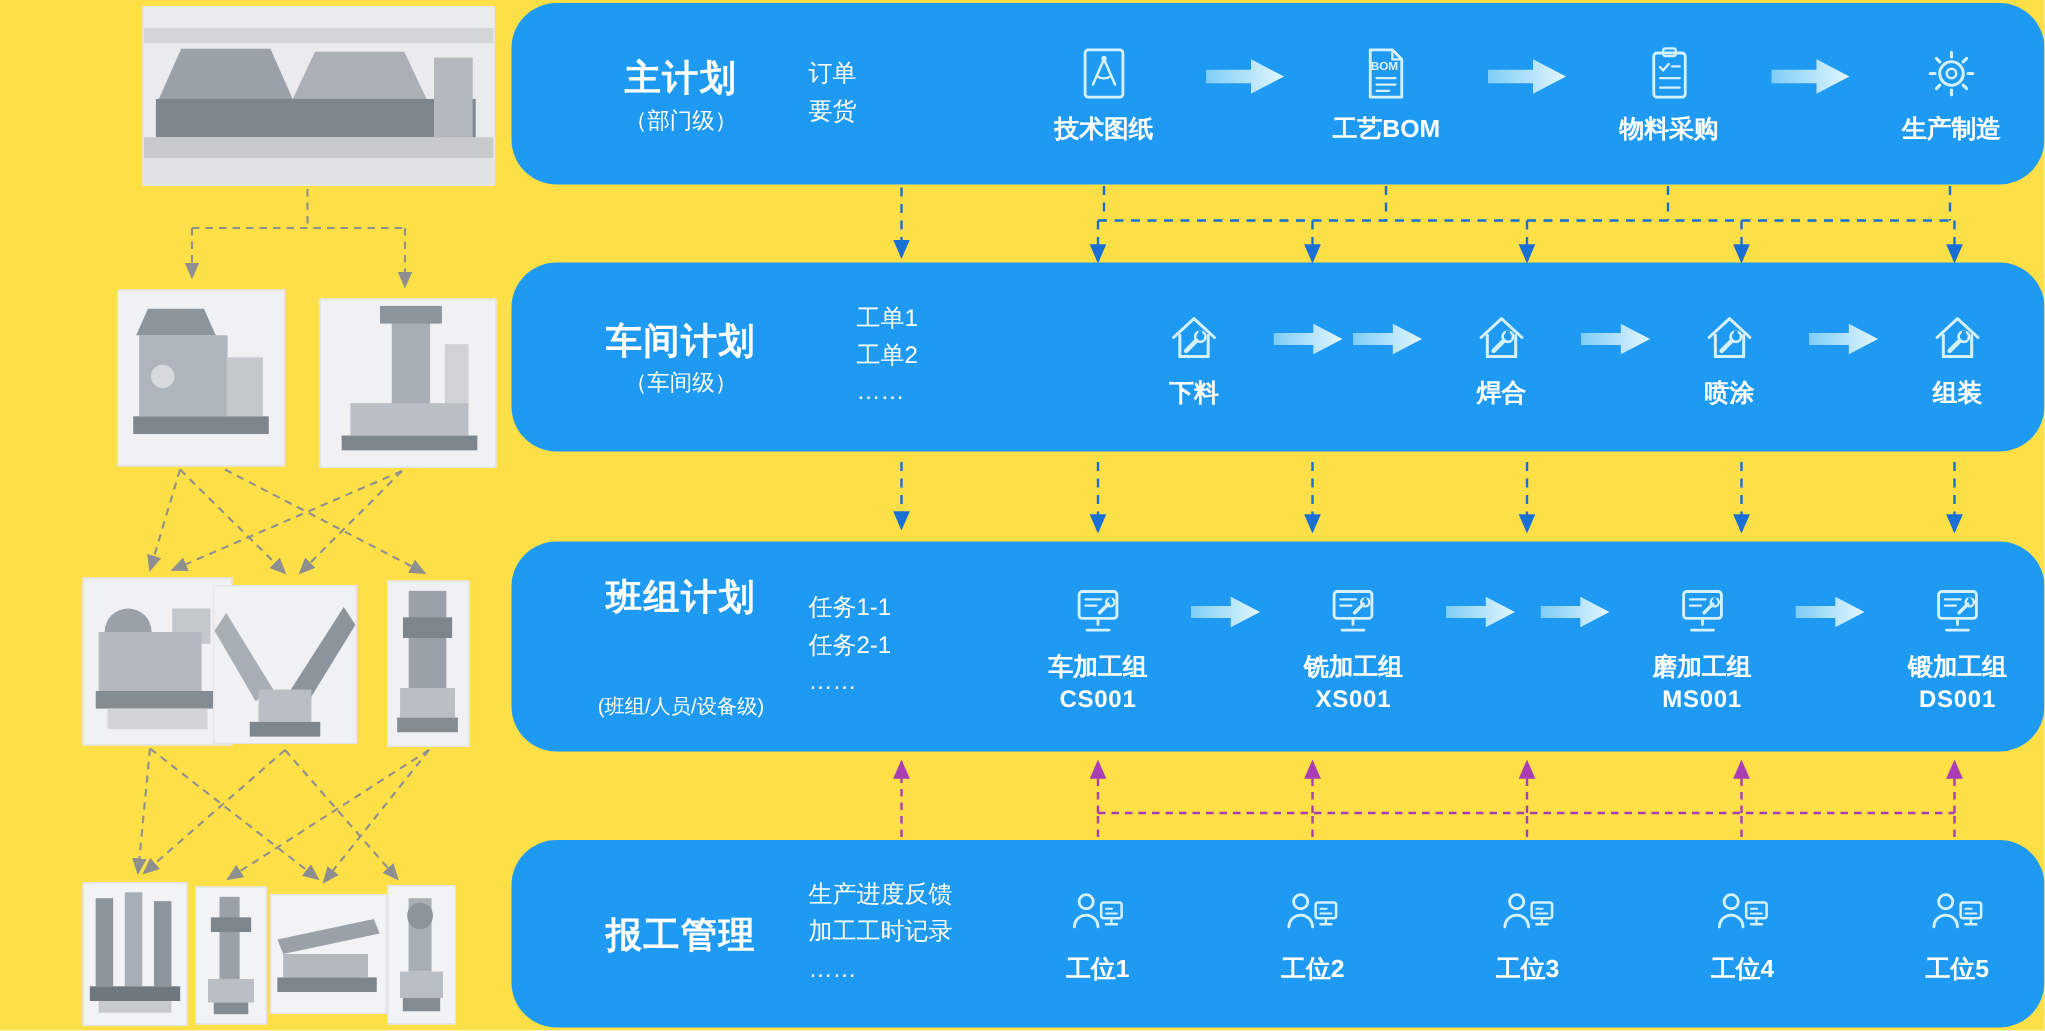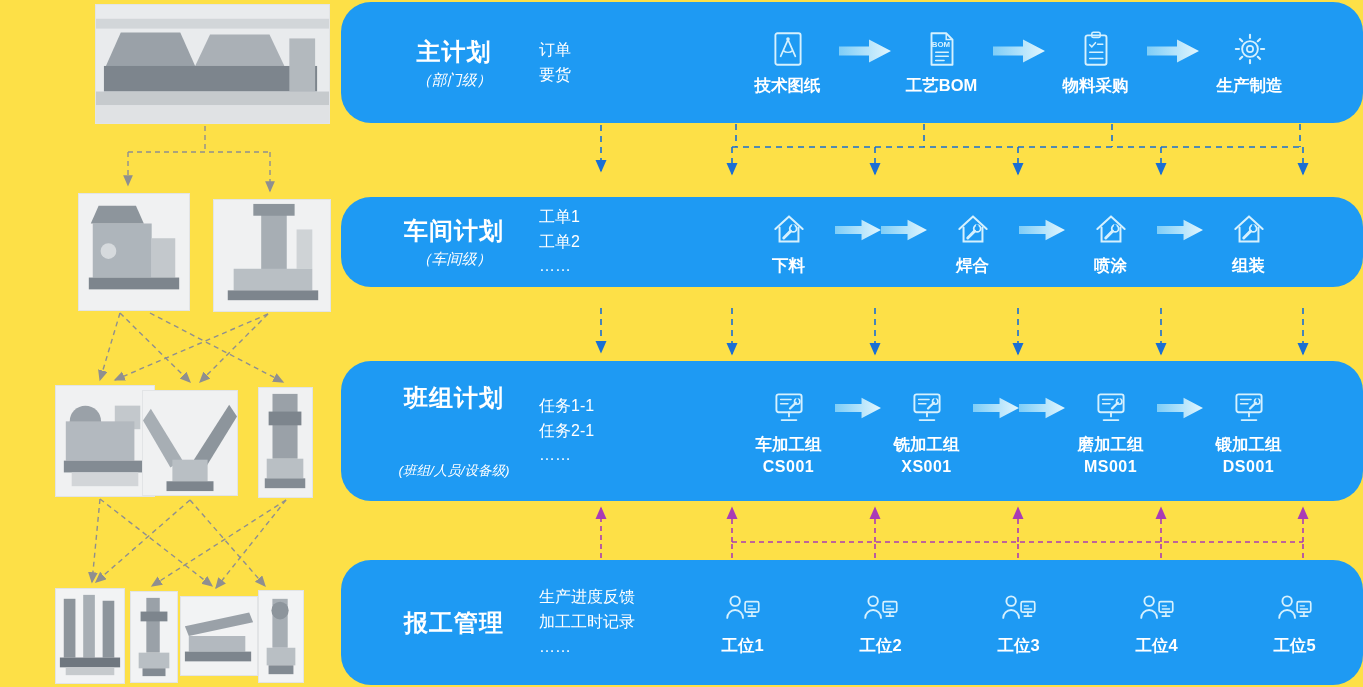--- a/index.html
+++ b/index.html
@@ -3,31 +3,31 @@
 <meta charset="utf-8">
 <style>
   html,body{margin:0;padding:0;background:#fff;}
   .page{position:relative;width:1363px;height:687px;background:#fde047;overflow:hidden;
         font-family:"Liberation Sans","DejaVu Sans",sans-serif;padding-left:25px;}
 
   
   .band{position:absolute;left:341px;width:1022px;background:#1e9af3;border-radius:30px;
         display:flex;align-items:center;color:#fff;}
   #band-master{top:2px;height:121px;}
-  #band-workshop{top:197px;height:90px;}
+  #band-workshop{top:175px;height:126px;gap:32px;}
   #band-team{top:361px;height:140px;}
   #band-report{top:560px;height:125px;}
 
   .band-head{flex:none;width:170px;margin-left:28px;text-align:center;}
   .band-title{font-size:24px;font-weight:bold;letter-spacing:1px;}
-  .band-subtitle{font-size:15px;margin-top:3px;font-style:italic;}
+  .band-subtitle{font-size:15px;margin-top:3px;}
   #band-team .band-subtitle{font-size:13.5px;letter-spacing:0;margin-top:48px;}
   .band-input{flex:none;width:125px;text-align:left;font-size:16px;line-height:1.55;
               white-space:pre-line;font-weight:500;}
-  .steps{flex:1;display:flex;align-items:center;justify-content:center;padding:0 12px 0 22px;}
+  .steps{flex:1;display:flex;align-items:center;justify-content:space-between;padding:0 12px 0 22px;}
   .step{display:flex;flex-direction:column;align-items:center;flex:none;width:92px;}
   .steps-4 .step{width:100px;}
   .step-icon{width:42px;height:42px;margin-bottom:5px;}
   .step-label{font-size:16.5px;font-weight:600;white-space:nowrap;}
   .step-code{font-size:16px;font-weight:600;margin-top:2px;letter-spacing:.5px;}
   .flow-arrow{flex:none;width:46px;height:24px;margin-bottom:24px;}
   .steps-4 .flow-arrow{width:54px;height:26px;}
   #band-team .flow-arrow{margin-bottom:46px;}
 
   

